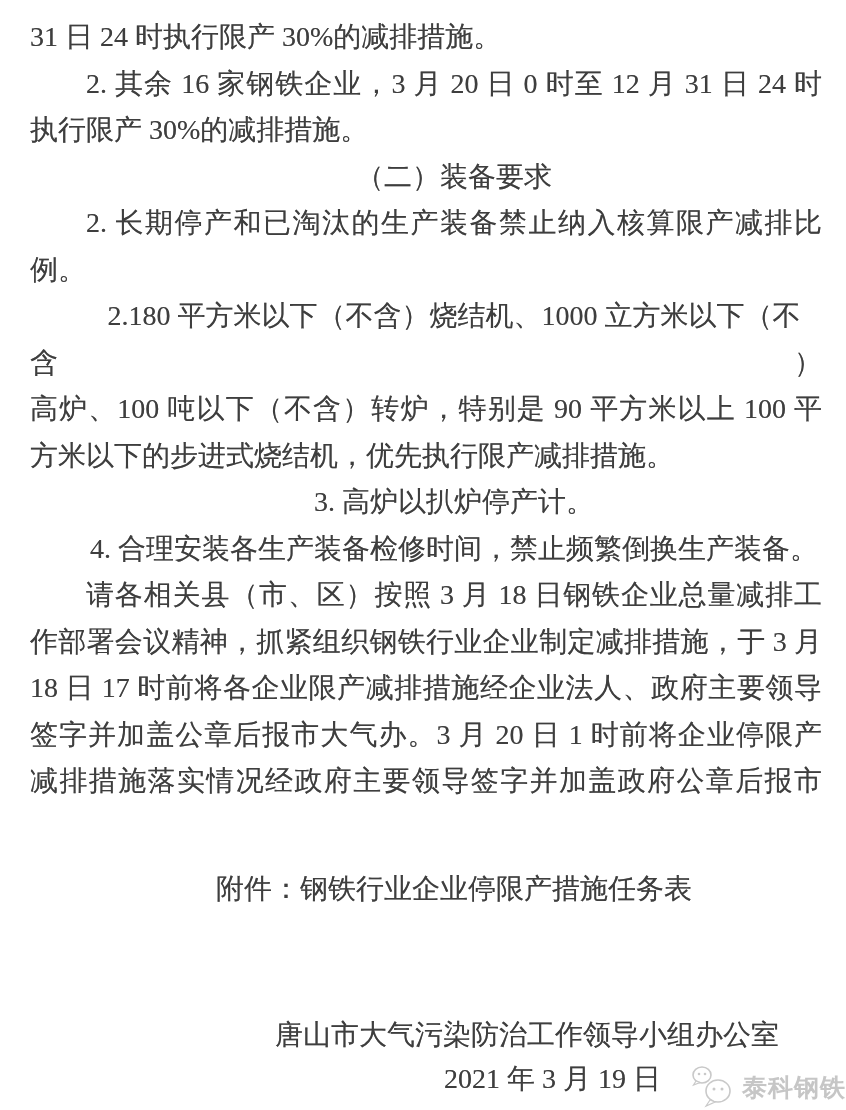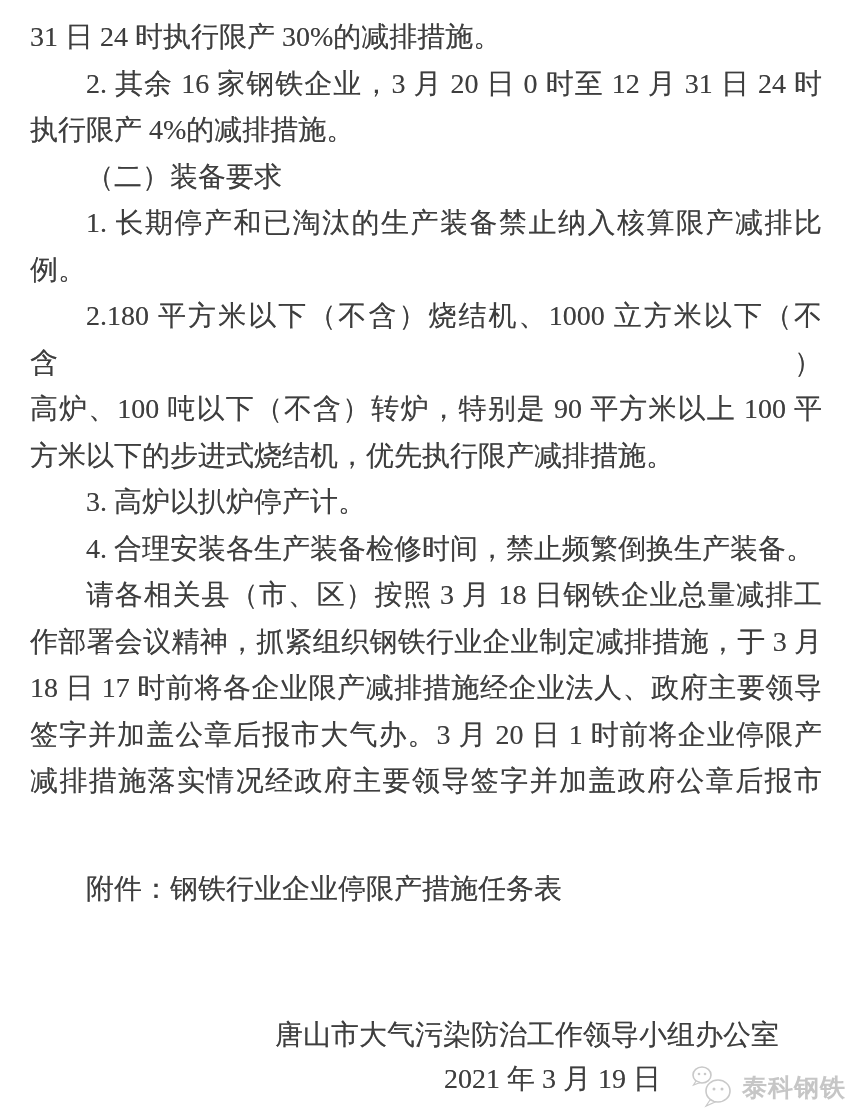--- a/index.html
+++ b/index.html
@@ -25,20 +25,21 @@
     text-shadow:0 0 0.6px rgba(62,62,62,.55);
     white-space:nowrap;
   }
   .ln.fill{
     white-space:normal;
     text-align:justify;
     text-align-last:justify;
   }
   .ln.ind{
     text-indent:2em;
+    text-align:center;
   }
   .ln.attach{
     margin-top:63px;
     font-family:Liberation Mono, monospace;
   }
   .signature{
     margin-top:99px;
   }
   .sig-org{
     font-size:28px;
@@ -76,23 +77,23 @@
   .wm-icon{display:block;}
 </style>
 </head>
 <body>
 
 <div class="page">
 
   <div class="body-text">
     <div class="ln">31 日 24 时执行限产 30%的减排措施。</div>
     <div class="ln ind fill">2. 其余 16 家钢铁企业，3 月 20 日 0 时至 12 月 31 日 24 时</div>
-    <div class="ln">执行限产 4%的减排措施。</div>
+    <div class="ln">执行限产 30%的减排措施。</div>
     <div class="ln ind">（二）装备要求</div>
-    <div class="ln ind fill">1. 长期停产和已淘汰的生产装备禁止纳入核算限产减排比</div>
+    <div class="ln ind fill">2. 长期停产和已淘汰的生产装备禁止纳入核算限产减排比</div>
     <div class="ln">例。</div>
     <div class="ln ind fill">2.180 平方米以下（不含）烧结机、1000 立方米以下（不含）</div>
     <div class="ln fill">高炉、100 吨以下（不含）转炉，特别是 90 平方米以上 100 平</div>
     <div class="ln">方米以下的步进式烧结机，优先执行限产减排措施。</div>
     <div class="ln ind">3. 高炉以扒炉停产计。</div>
     <div class="ln ind">4. 合理安装各生产装备检修时间，禁止频繁倒换生产装备。</div>
     <div class="ln ind fill">请各相关县（市、区）按照 3 月 18 日钢铁企业总量减排工</div>
     <div class="ln fill">作部署会议精神，抓紧组织钢铁行业企业制定减排措施，于 3 月</div>
     <div class="ln fill">18 日 17 时前将各企业限产减排措施经企业法人、政府主要领导</div>
     <div class="ln fill">签字并加盖公章后报市大气办。3 月 20 日 1 时前将企业停限产</div>

